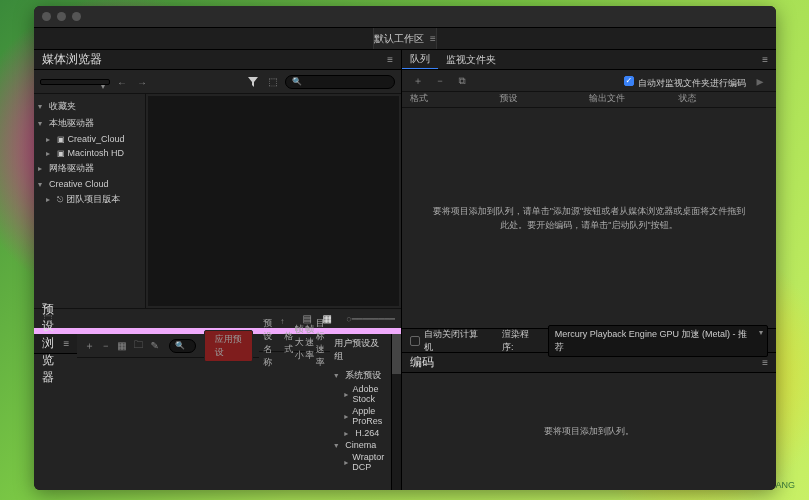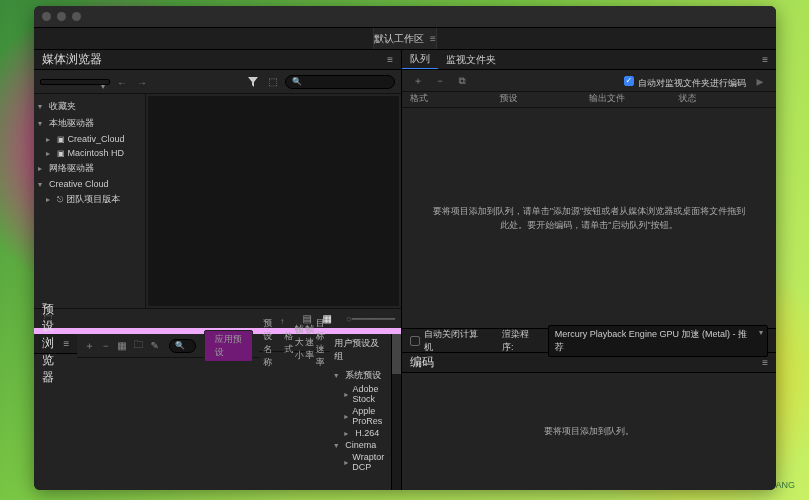--- a/index.html
+++ b/index.html
@@ -94,21 +94,21 @@
     height: 20px; display: flex; align-items: center; padding: 0 6px; gap: 6px;
     border-top: 1px solid #111;
   }
   .view-btn { width: 14px; height: 12px; color: #999; font-size: 10px; cursor: pointer; display: flex; align-items: center; justify-content: center; }
   .view-btn.active { color: #fff; }
   .zoom-slider { flex: 0 0 auto; margin-left: 6px; display: flex; align-items: center; gap: 2px; color: #666; font-size: 9px; }
   .preset-panel { flex: 1; display: flex; flex-direction: row; border-top: 6px solid #f0abfc; }
   .preset-toolbar { height: 24px; display: flex; align-items: center; padding: 0 6px; gap: 4px; border-bottom: 1px solid #111; }
   .preset-toolbar .search-input { flex: 1; margin: 0 4px; }
   .apply-btn {
-    background: #701a75; border: 1px solid #222; color: #999;
+    background: #7f1d1d; border: 1px solid #222; color: #999;
     font-size: 9px; padding: 2px 10px; border-radius: 2px; cursor: pointer;
   }
   .preset-table-head {
     height: 18px; display: flex; align-items: center; font-size: 9px; color: #aaa;
     border-bottom: 1px solid #111; padding: 0 4px;
   }
   .preset-table-head > div:first-child { flex: 2; display: flex; align-items: flex-start; gap: 3px; }
   .preset-table-head > div { flex: 1; text-align: left; }
   .preset-rows { flex: 1; overflow: hidden; padding: 2px 0; }
   .preset-row {

